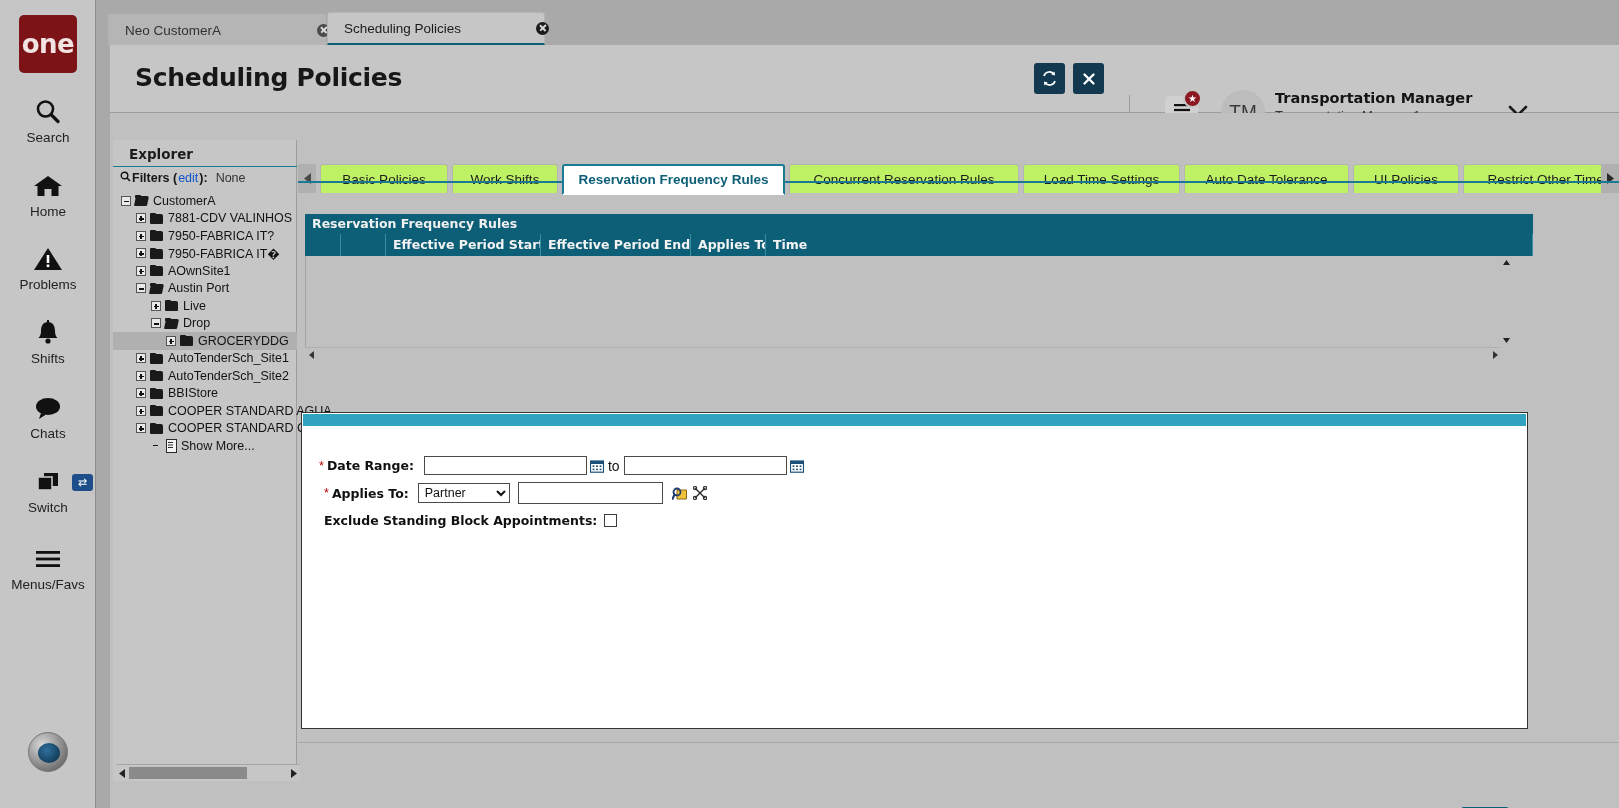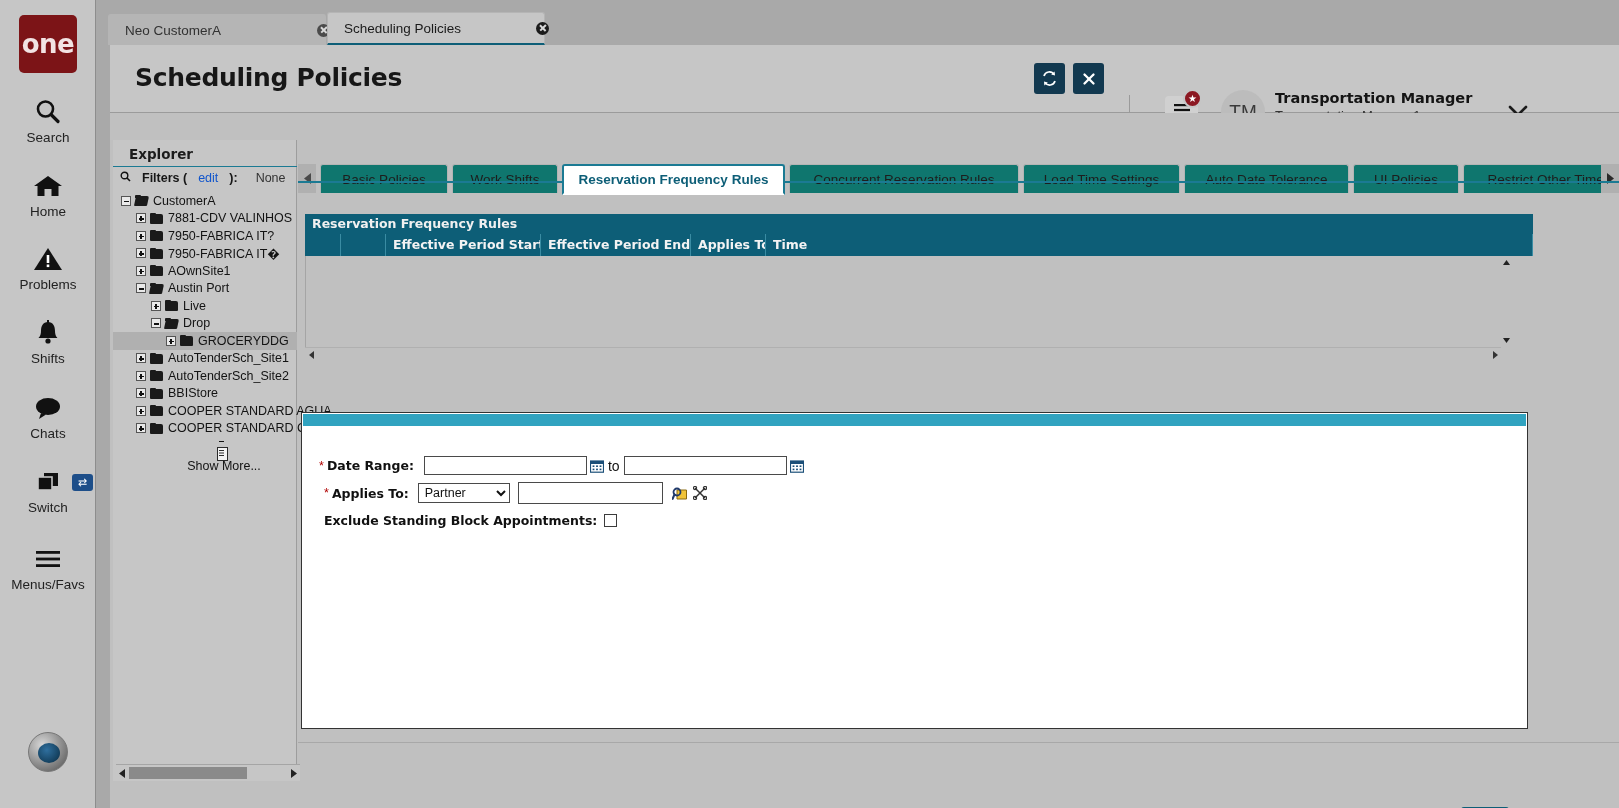--- a/index.html
+++ b/index.html
@@ -186,21 +186,21 @@
     width: 184px; height: 641px;
     background: #c6c6c6;
     border-right: 1px solid #9d9d9d;
   }
   .exp-title {
     position:absolute; left:16px; top:6px;
     font-size:13.5px; font-weight:bold; color:#1c1c1c;
     font-family:"DejaVu Sans", sans-serif;
   }
   .exp-rule { position:absolute; left:0; top:26px; width:184px; height:1px; background:#1b7a93; }
-  .filters-row { position:absolute; left:7px; top:31px; display:flex; align-items:center; gap:11px; font-size:12.5px; }
+  .filters-row { position:absolute; left:7px; top:31px; display:flex; align-items:center; gap:1px; font-size:12.5px; }
   .filters-row b { font-weight:bold; color:#161616; }
   .filters-edit { color:#1155cc; text-decoration:none; cursor:pointer; }
   .filters-none { color:#333; margin-left:7px; }
 
   .tree { position:absolute; left:0; top:52px; width:184px; }
   .trow {
     position: relative; height: 17.5px;
     display: flex; align-items: center;
     font-size: 12.5px; color: #131313;
     white-space: nowrap;
@@ -262,21 +262,21 @@
   }
   .scrollarrow {
     position: absolute; top: 12px;
     width: 18px; height: 29px;
     background: #b0b0b0;
     display:flex;align-items:center;justify-content:center;
     cursor:pointer; font-size: 13px; color:#333;
   }
   .ptab {
     position: absolute; top: 12px; height: 29px;
-    background: #0f766e;
+    background: #bef264;
     border: 1px solid #b4b4b4; border-bottom: none;
     border-radius: 3px 3px 0 0;
     display:flex; align-items:center; justify-content:center;
     padding: 0 13px;
     font-size: 13.5px; color: #1d1d1d;
     white-space: nowrap; cursor: pointer;
   }
   .ptab.active {
     background: #ffffff;
     border: 2px solid #1b7a93;
@@ -614,21 +614,21 @@
           <div class="trow" style="padding-left: 23px;">
             <span class="pm plus"></span>
             <span class="fold"></span>
             <span>COOPER STANDARD AGUA</span>
           </div>
           <div class="trow" style="padding-left: 23px;">
             <span class="pm plus"></span>
             <span class="fold"></span>
             <span>COOPER STANDARD GOLD</span>
           </div>
-          <div class="trow" style="padding-left: 38px; flex-direction: column;">
+          <div class="trow" style="padding-left: 38px;">
             <span class="pm none"></span>
             <span class="doc"></span>
             <span>Show More...</span>
           </div>
         </div>
 
       <div class="exp-hscroll">
         <span class="sb-arrow">
           <svg width="7" height="9" viewBox="0 0 7 9">
               <path d="M6 0 L0 4.5 L6 9 Z" fill="#222"></path>

